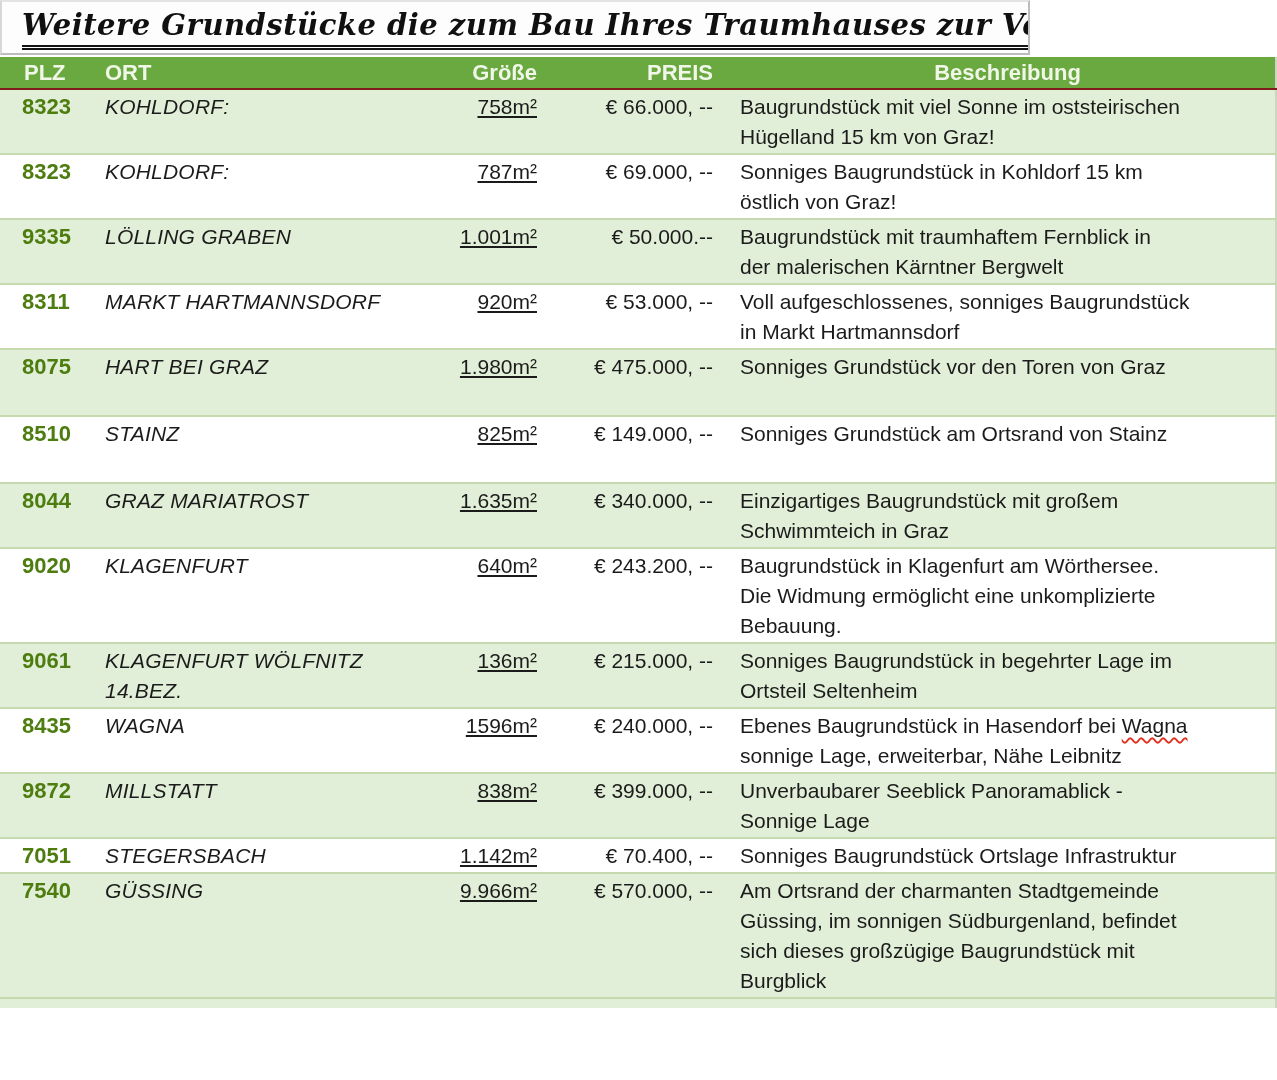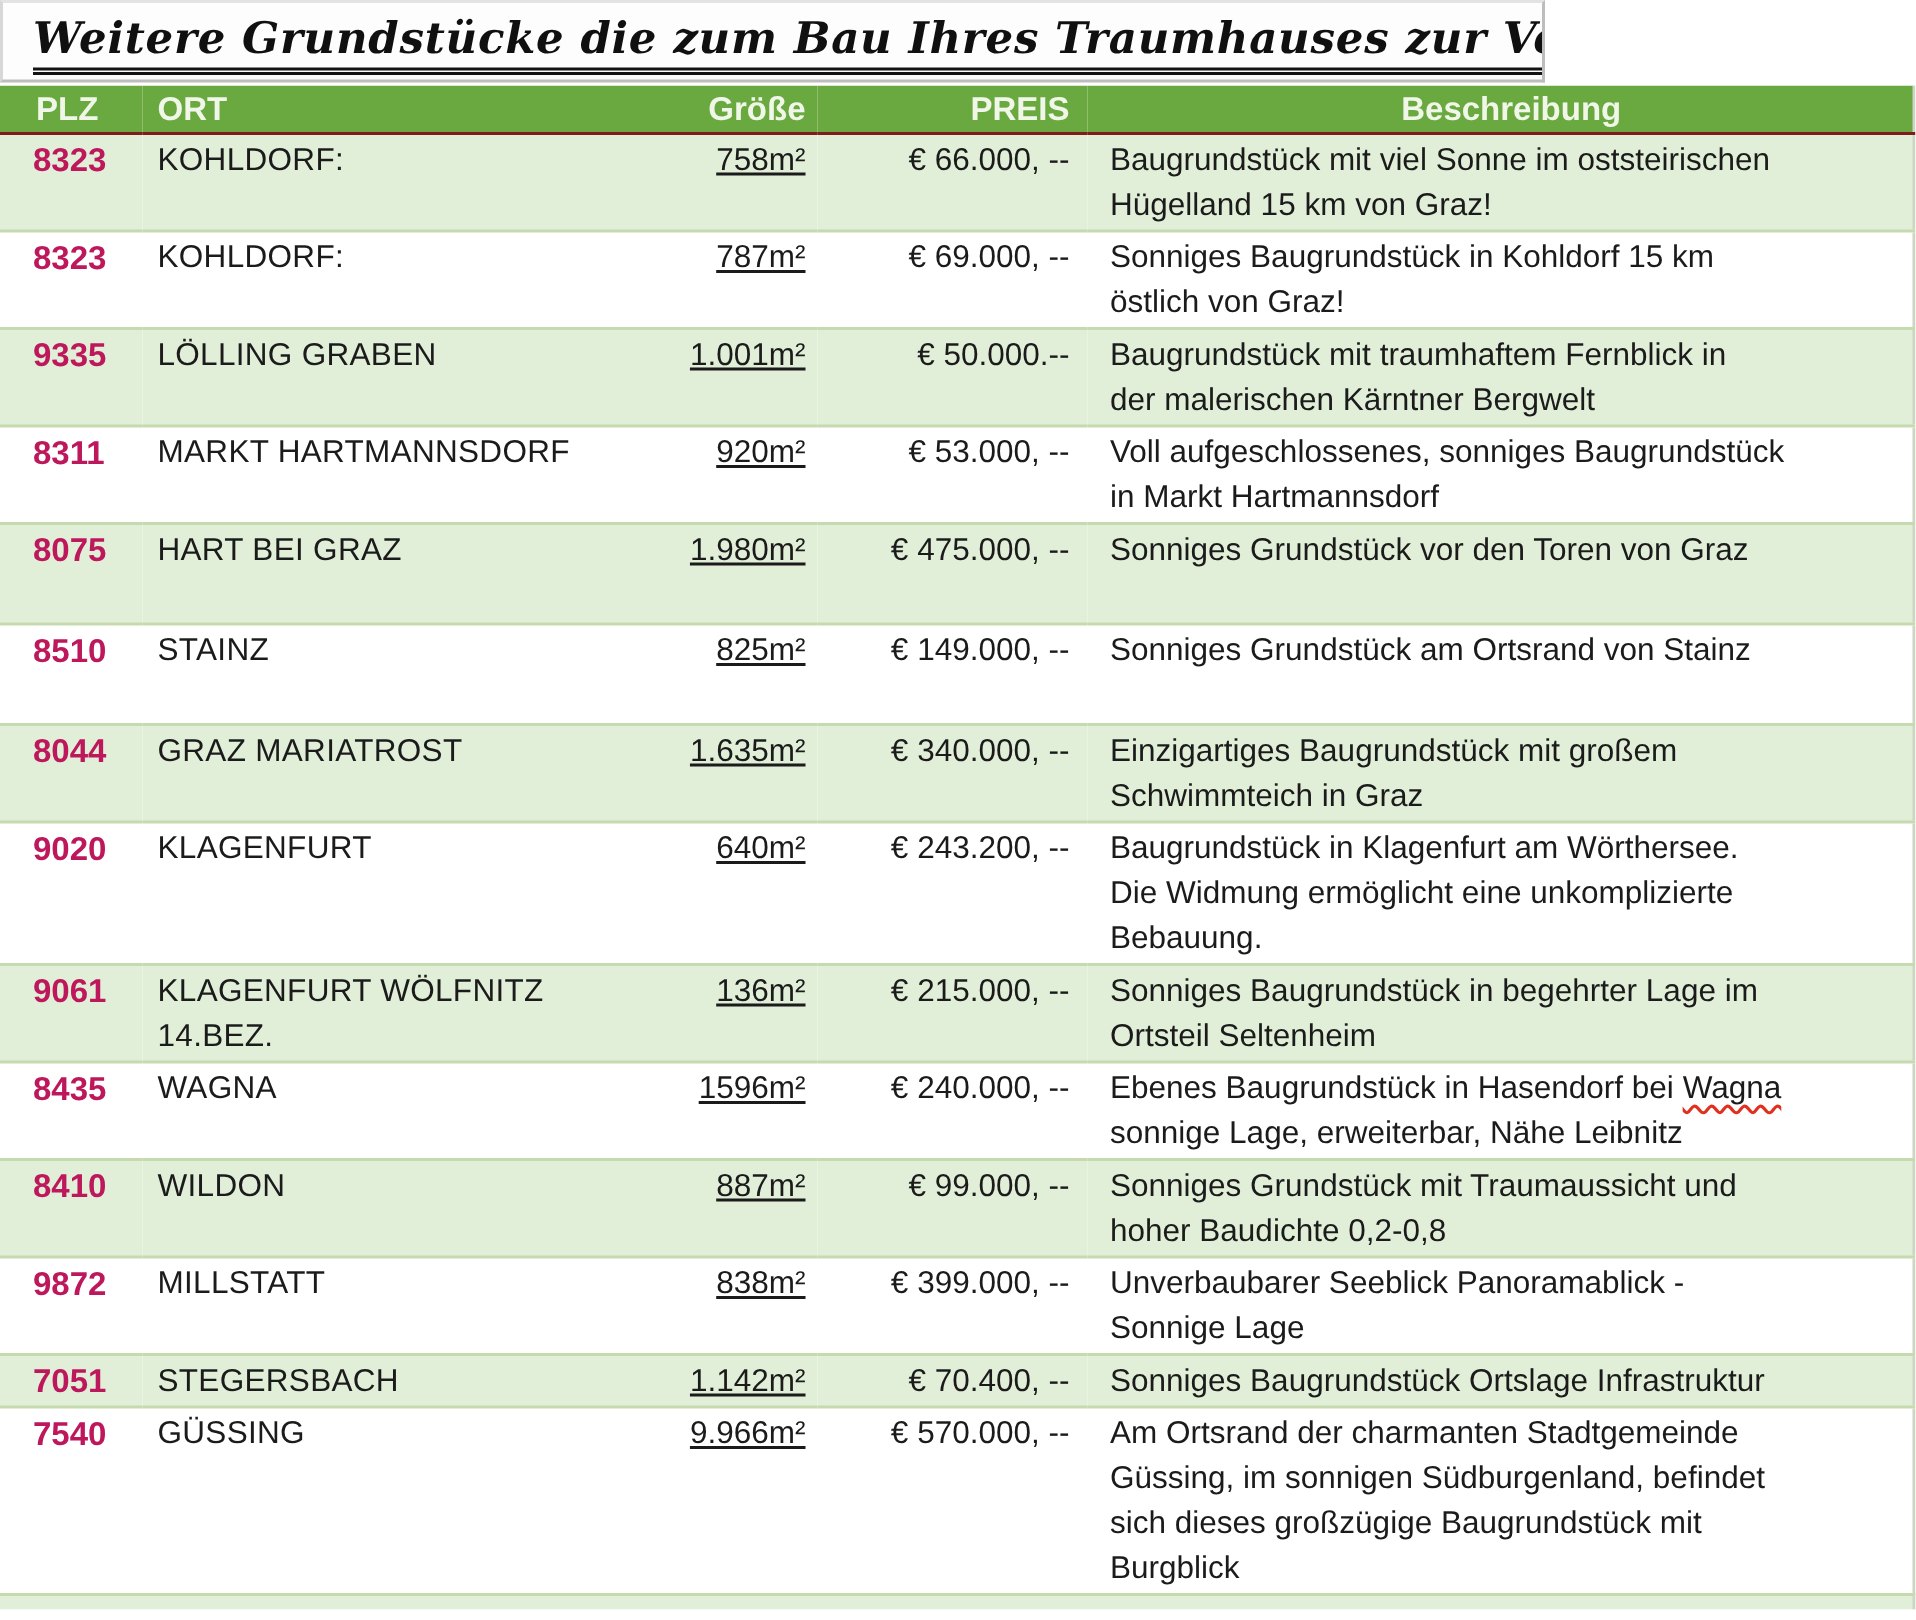--- a/index.html
+++ b/index.html
@@ -80,27 +80,28 @@
   tbody td {
     vertical-align: top;
     padding: 2px 0 1px 0;
     font-size: 21px;
     line-height: 30px;
   }
   td.col-plz {
     font-weight: bold;
     font-size: 22px;
     padding-left: 22px;
-    color: #be185d;
+    color: #4d7c0f;
   }
   td.col-ort {
     padding-left: 10px;
     padding-right: 6px;
     white-space: pre-line;
     letter-spacing: 0.2px;
+    font-style: italic;
   }
   td.col-groesse { text-align: right; padding-right: 8px; text-decoration: underline; }
   td.col-preis   { text-align: right; padding-right: 12px; }
   td.col-beschreibung {
     padding-left: 15px;
     padding-right: 8px;
     white-space: pre-line;
   }
   tr.tall td { height: 62px; }
 
@@ -222,28 +223,20 @@
         </tr>
         <tr>
           <td class="col-plz">8435</td>
           <td class="col-ort">WAGNA</td>
           <td class="col-groesse">1596m²</td>
           <td class="col-preis">€ 240.000, --</td>
           <td class="col-beschreibung">Ebenes Baugrundstück in Hasendorf bei <span class="spellcheck">Wagna</span>
 sonnige Lage, erweiterbar, Nähe Leibnitz</td>
         </tr>
         <tr>
-          <td class="col-plz">8410</td>
-          <td class="col-ort">WILDON</td>
-          <td class="col-groesse">887m²</td>
-          <td class="col-preis">€ 99.000, --</td>
-          <td class="col-beschreibung">Sonniges Grundstück mit Traumaussicht und
-hoher Baudichte 0,2-0,8</td>
-        </tr>
-        <tr>
           <td class="col-plz">9872</td>
           <td class="col-ort">MILLSTATT</td>
           <td class="col-groesse">838m²</td>
           <td class="col-preis">€ 399.000, --</td>
           <td class="col-beschreibung">Unverbaubarer Seeblick Panoramablick -
 Sonnige Lage</td>
         </tr>
         <tr>
           <td class="col-plz">7051</td>
           <td class="col-ort">STEGERSBACH</td>

